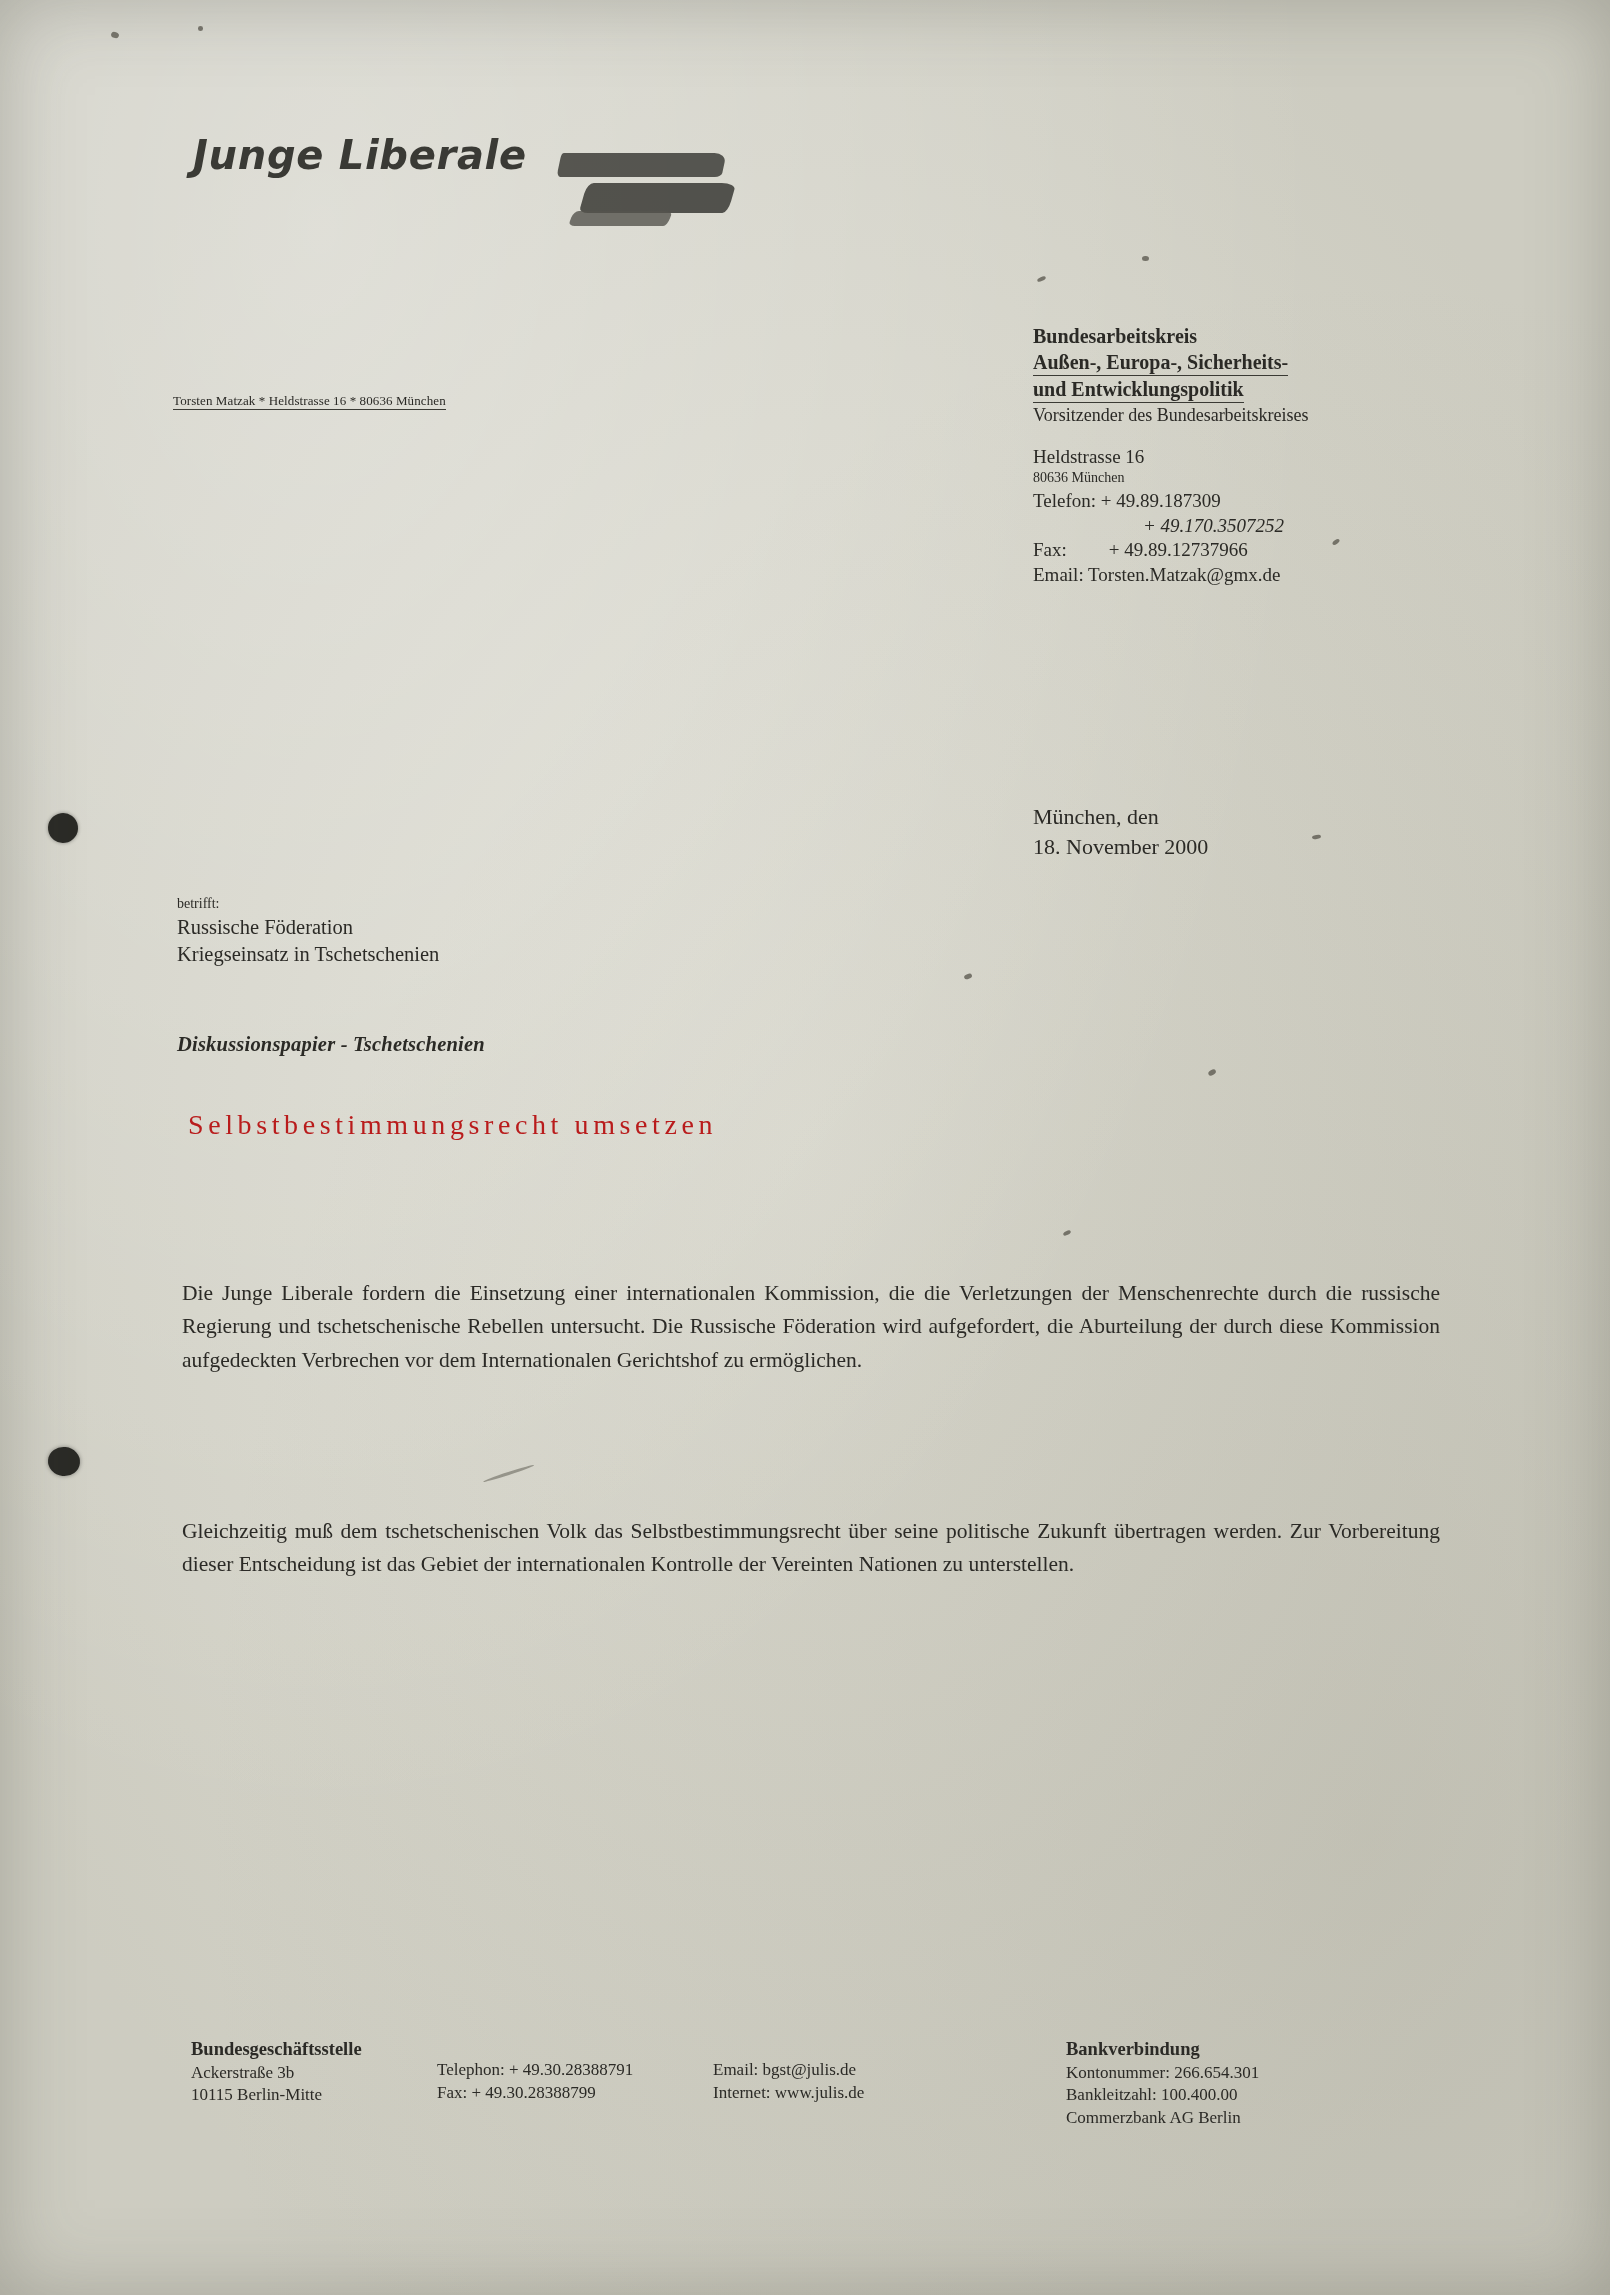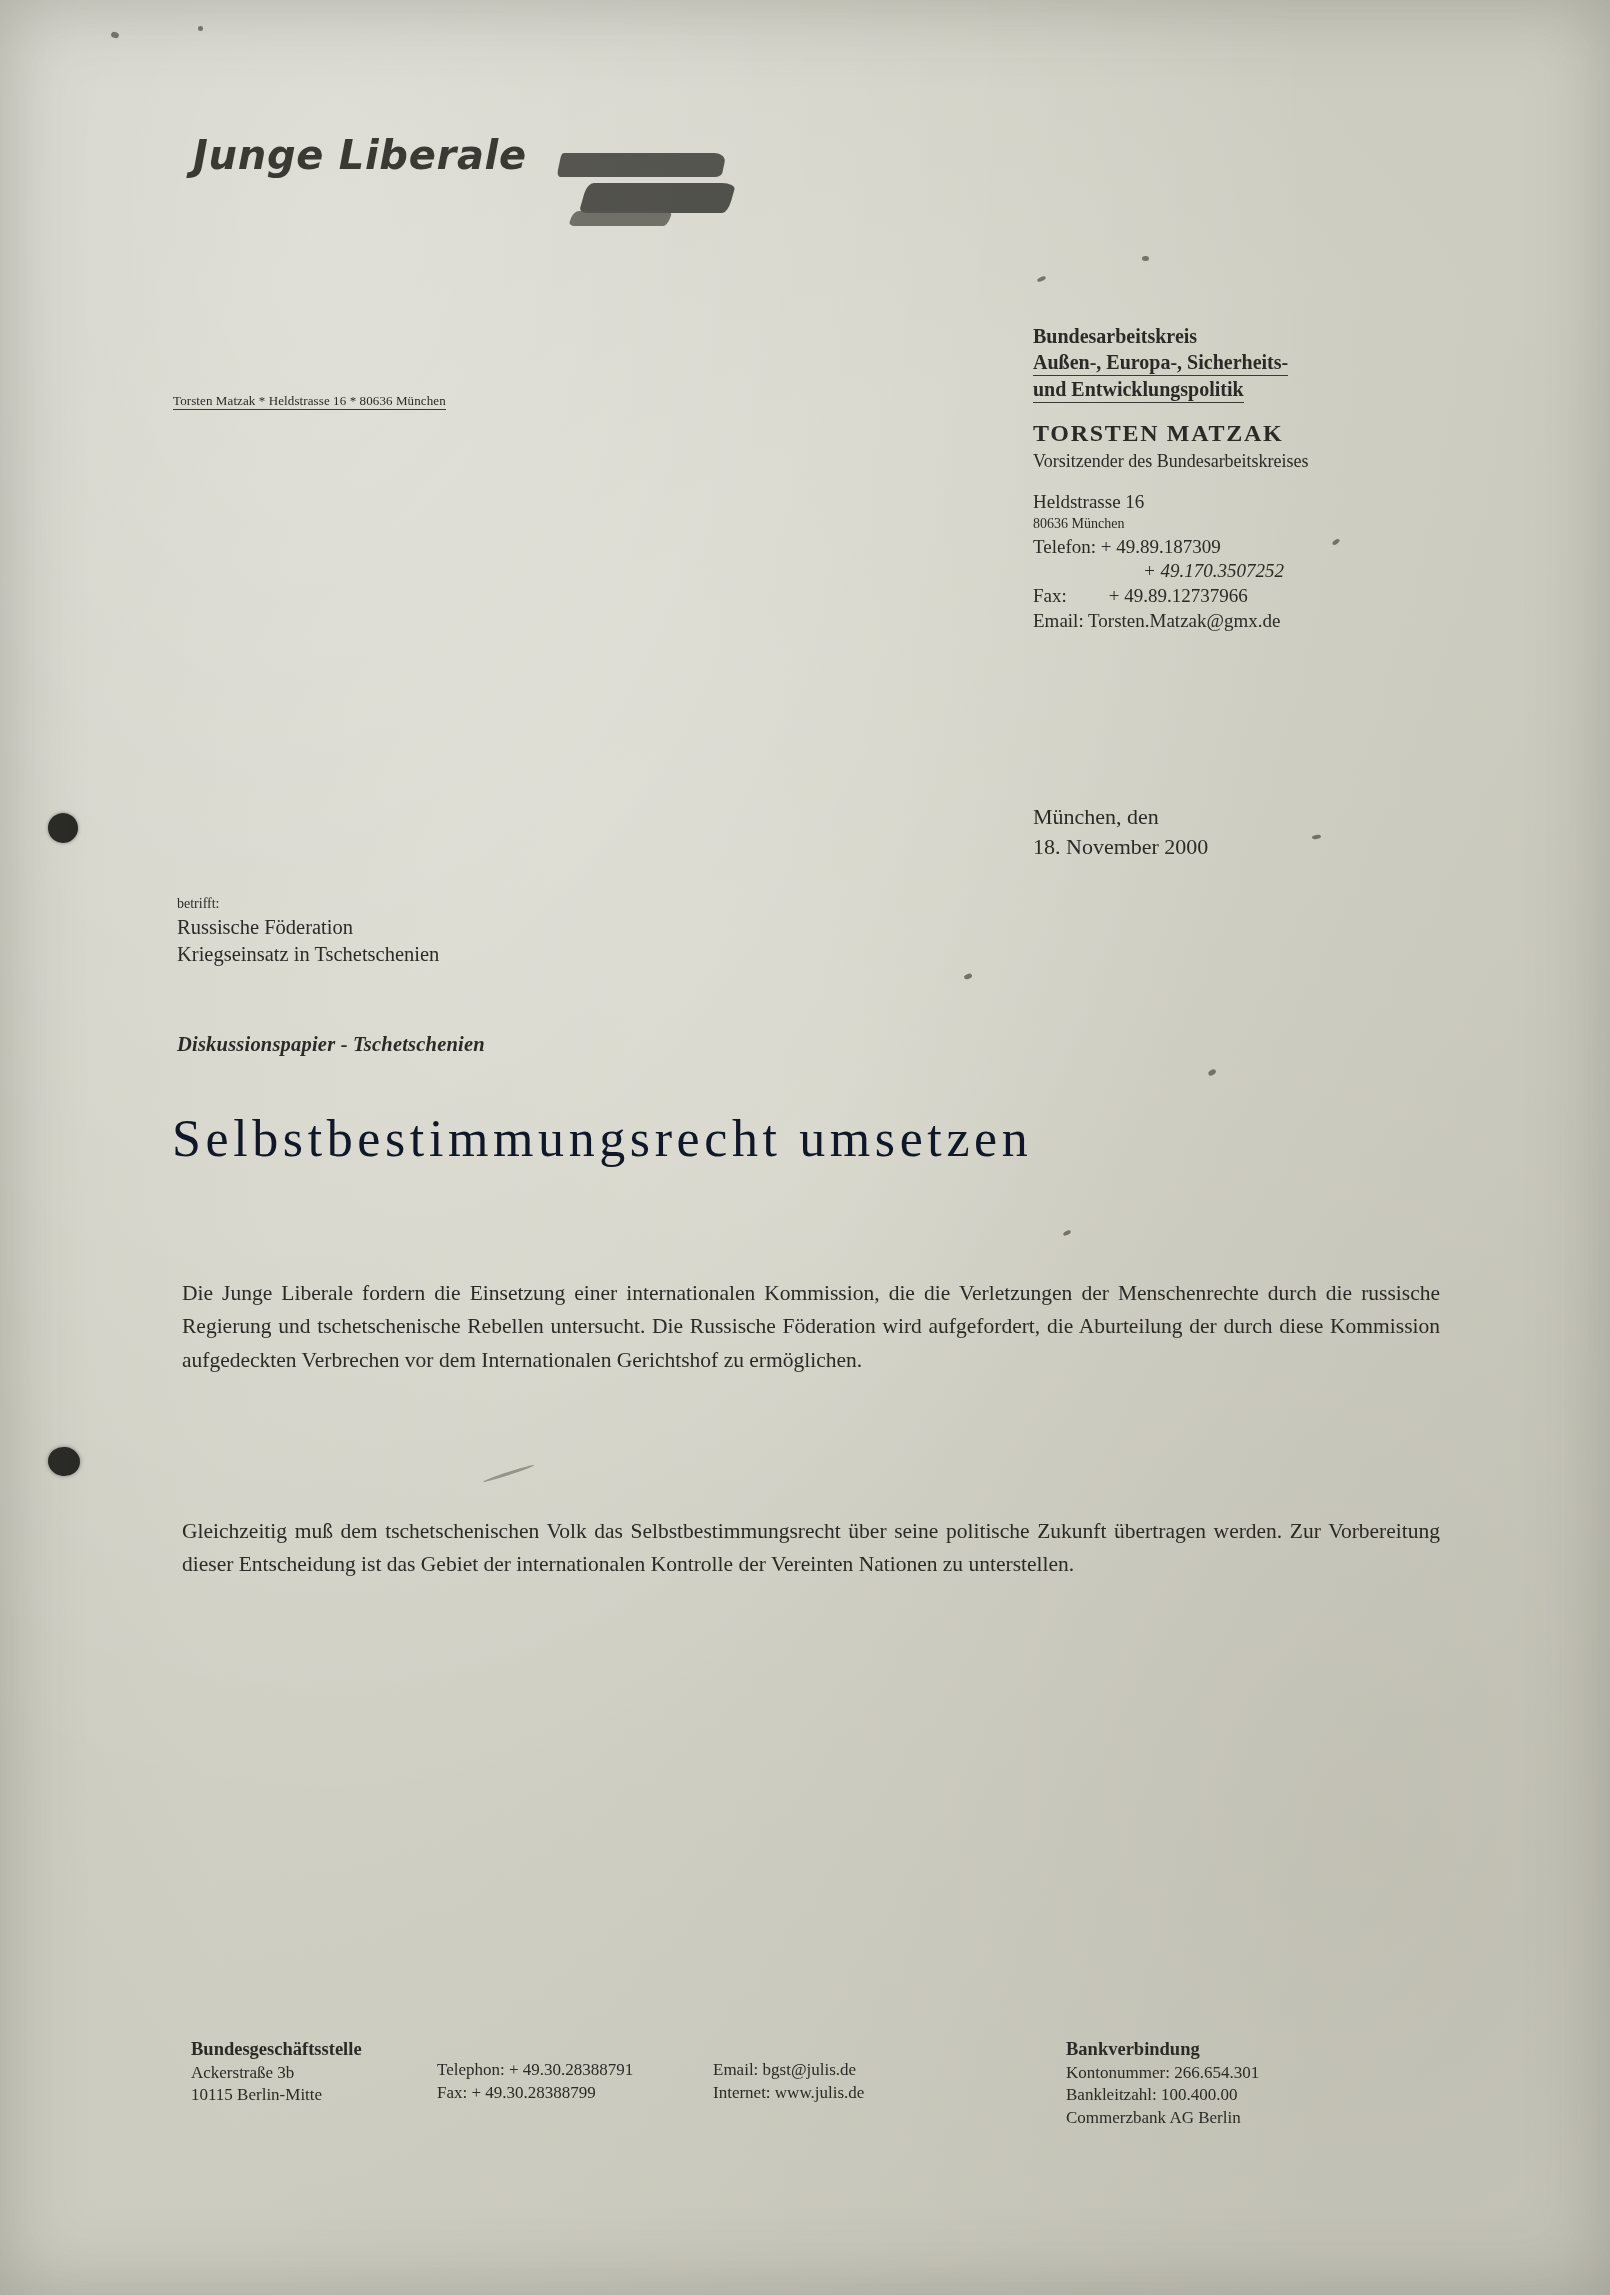--- a/index.html
+++ b/index.html
@@ -160,26 +160,26 @@
     left: 177px;
     top: 1033px;
     font-size: 20.5px;
     font-weight: bold;
     font-style: italic;
     letter-spacing: 0.2px;
   }
 
   .headline {
     position: absolute;
-    left: 172px;
+    left: 188px;
     top: 1109px;
     width: 1254px;
-    font-size: 52px;
+    font-size: 28px;
     letter-spacing: 4.6px;
-    color: #0f172a;
+    color: #b91c1c;
   }
 
   .para {
     position: absolute;
     left: 182px;
     width: 1258px;
     font-size: 21.5px;
     line-height: 1.55;
     text-align: justify;
     color: #2b2a26;
@@ -245,21 +245,20 @@
   </div>
 
   <div class="sender-line">Torsten Matzak * Heldstrasse 16 * 80636 München</div>
 
   <div class="addr">
     <div class="bak">
       <div>Bundesarbeitskreis</div>
       <div><span class="u">Außen-, Europa-, Sicherheits-</span></div>
       <div><span class="u">und Entwicklungspolitik</span></div>
     </div>
-    <div class="name">TORSTEN MATZAK</div>
     <div class="role">Vorsitzender des Bundesarbeitskreises</div>
     <div class="street">Heldstrasse 16</div>
     <div class="city">80636 München</div>
     <div class="tel">
       <span>Telefon:</span>
       <span>+ 49.89.187309</span>
     </div>
     <div class="tel2">+ 49.170.3507252</div>
     <div class="fax">
       <span class="lbl">Fax:</span>

